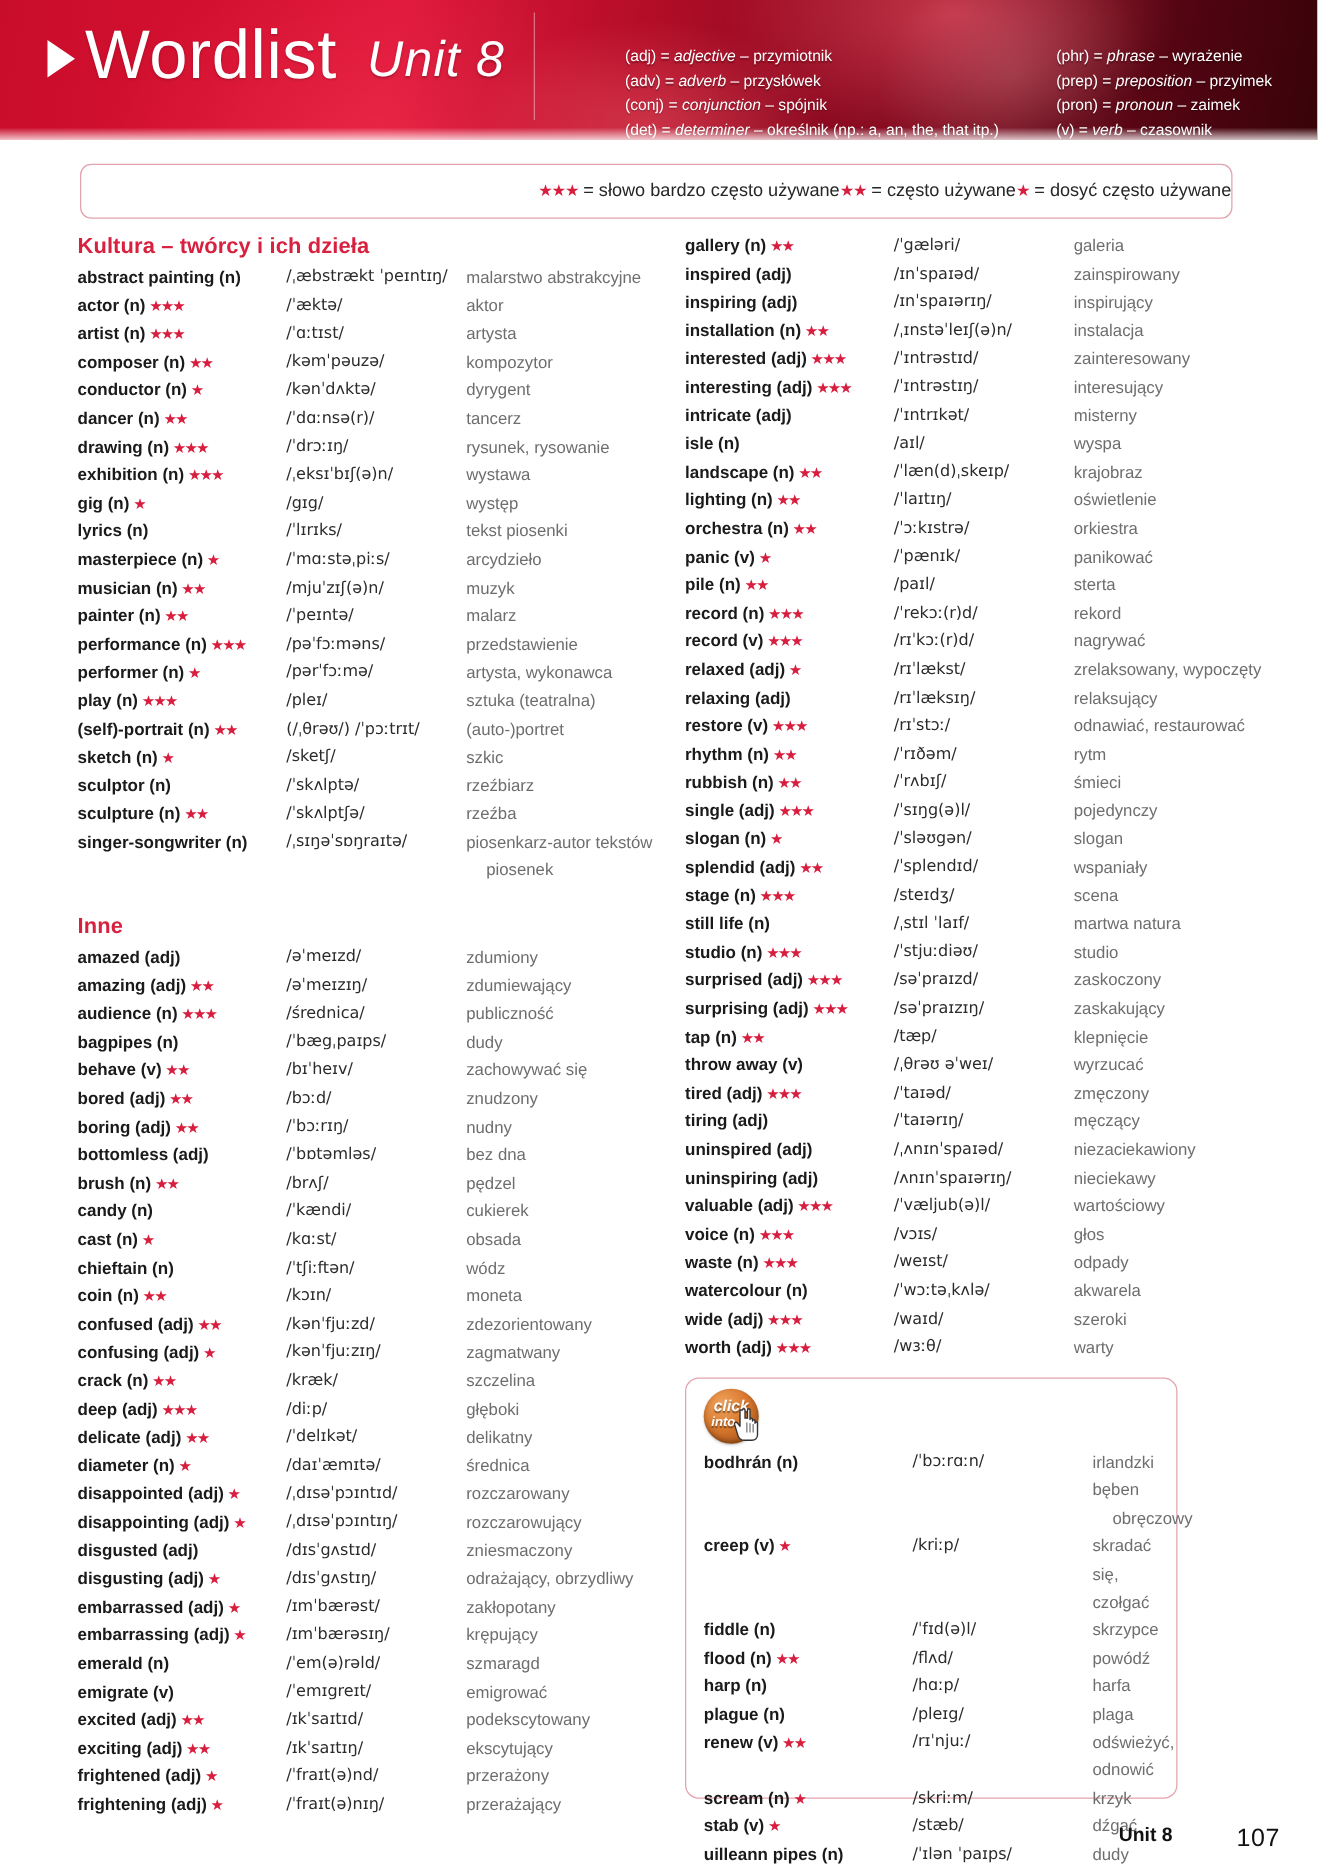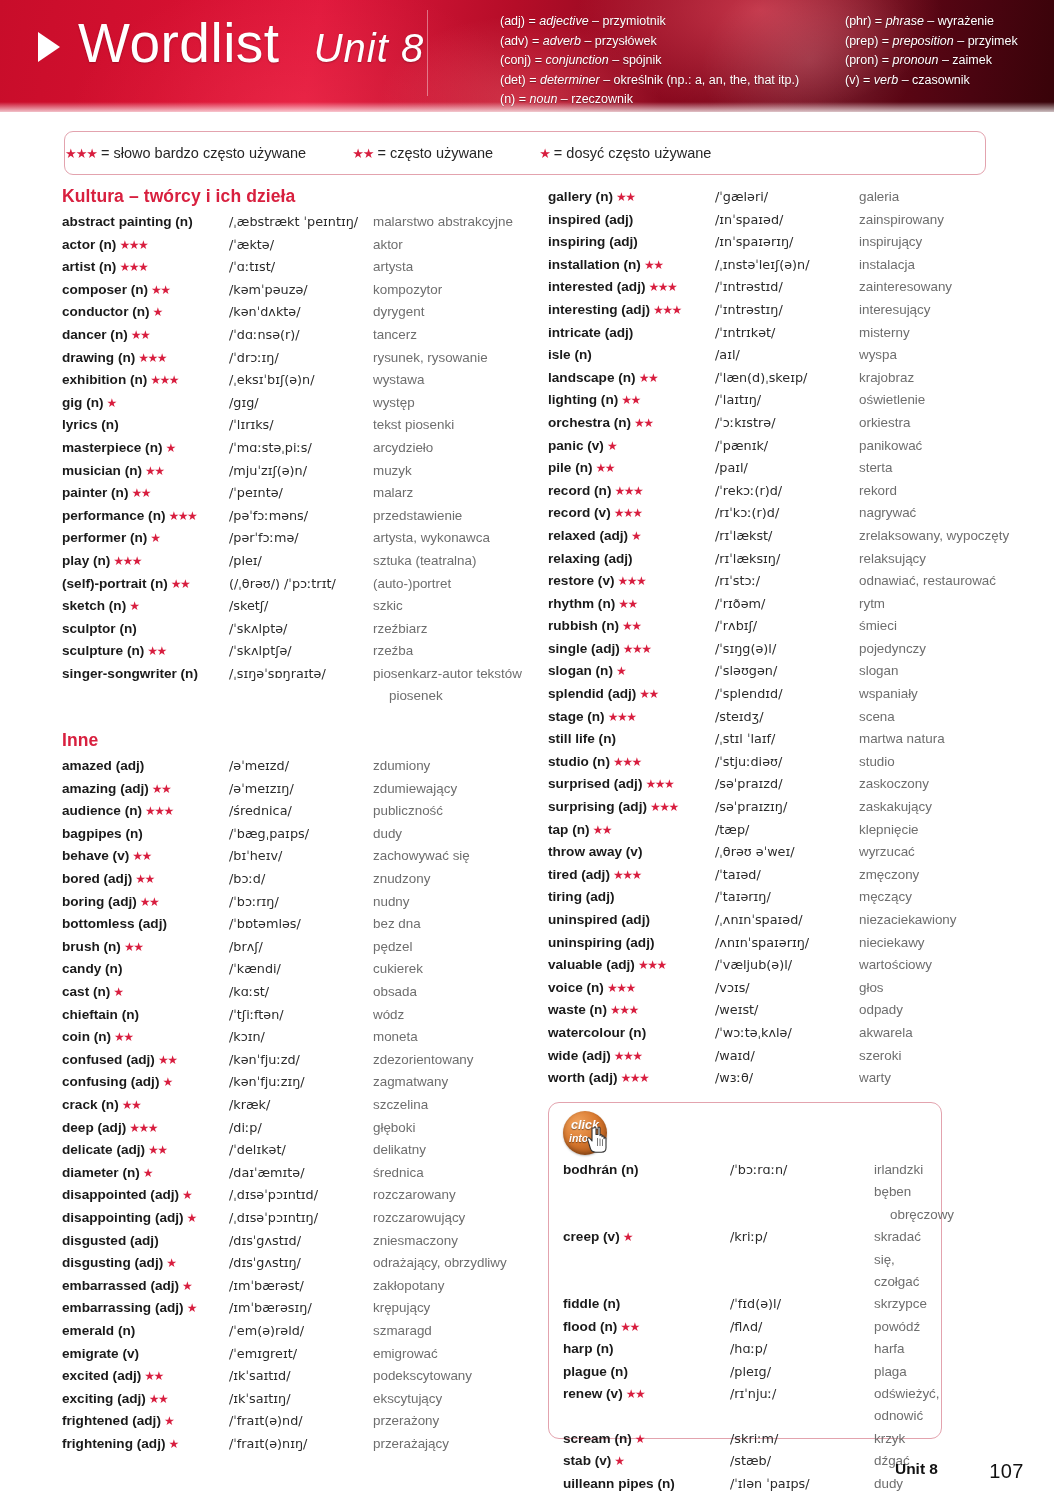--- a/index.html
+++ b/index.html
@@ -23,21 +23,21 @@
   .header:after{
     content:"";position:absolute;left:0;right:0;bottom:0;height:10px;
     background:linear-gradient(to bottom, rgba(255,255,255,0) 0%, rgba(255,255,255,.75) 100%);
   }
   .hdr-sheen{
     position:absolute;left:690px;top:-40px;width:240px;height:200px;
     background:radial-gradient(ellipse at center, rgba(255,255,255,.14), rgba(255,255,255,0) 65%);
     transform:rotate(-18deg);
   }
   .hdr-title{
-    position:absolute;left:38px;top:16px;display:flex;align-items:center;gap:18px;
+    position:absolute;left:38px;top:16px;display:flex;align-items:center;gap:8px;
   }
   .tri{
     width:0;height:0;border-left:22px solid #ffffff;
     border-top:15px solid transparent;border-bottom:15px solid transparent;
     margin-top:6px;
   }
   .wl-word{
     color:#fff;font-size:55px;line-height:55px;font-weight:400;letter-spacing:.5px;
     font-family:"Liberation Sans", sans-serif;
     text-shadow:0 1px 2px rgba(0,0,0,.25);
@@ -46,31 +46,31 @@
     color:#fff;font-size:40px;line-height:40px;font-style:italic;font-weight:400;
     margin-left:16px;margin-top:8px;letter-spacing:1px;
     text-shadow:0 1px 2px rgba(0,0,0,.25);
   }
   .hdr-divider{
     position:absolute;left:427px;top:10px;width:1px;height:86px;
     background:rgba(255,255,255,.40);
   }
   .abbr-col{
     position:absolute;color:#fff;font-size:12.5px;line-height:19.5px;
-    text-shadow:0 1px 1px rgba(0,0,0,.35);white-space:nowrap;
+    text-shadow:0 1px 1px rgba(0,0,0,.35);white-space:nowrap;margin-top:24px;
   }
   .abbr-col.left{left:500px;top:12px;}
   .abbr-col.right{left:845px;top:12px;}
   .abbr-col i{font-style:italic;}
 
   
   .legend{
     position:absolute;left:64px;top:131px;width:920px;height:42px;
     border:1px solid #e3a3ae;border-radius:9px;background:#fff;
-    display:flex;align-items:center;justify-content:flex-start;gap:46px;
+    display:flex;align-items:center;justify-content:flex-end;
   }
   .legend-item{font-size:14.5px;color:#262626;white-space:nowrap;}
   .legend-item .st{color:#d81e3f;letter-spacing:-1px;font-size:13px;}
 
   
   .page{position:absolute;left:0;top:186px;width:1054px;}
   .col{position:absolute;top:0;width:470px;}
   .col.left{left:62px;}
   .col.right{left:548px;}
 

